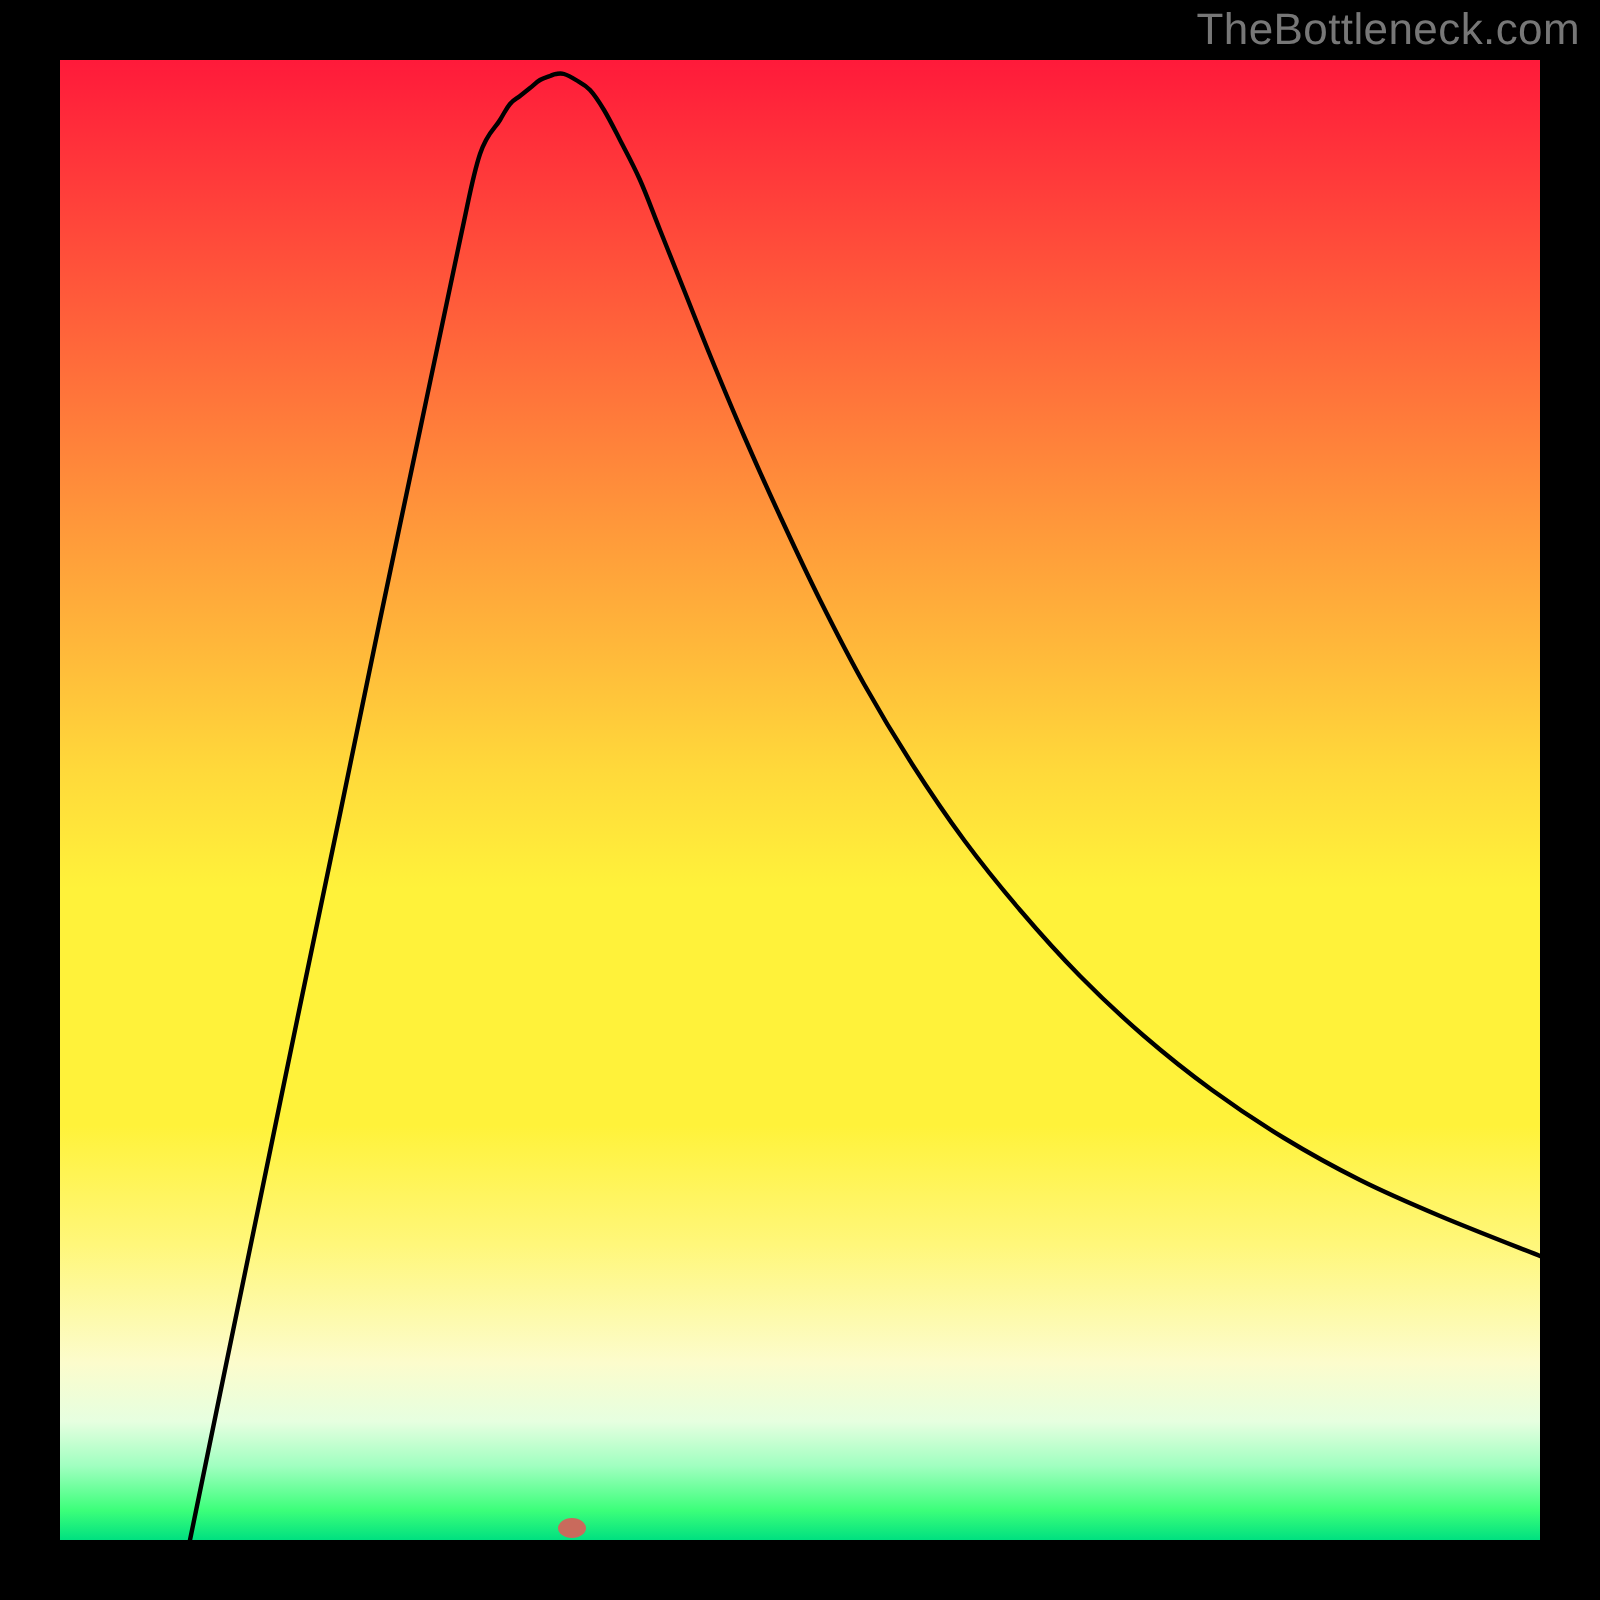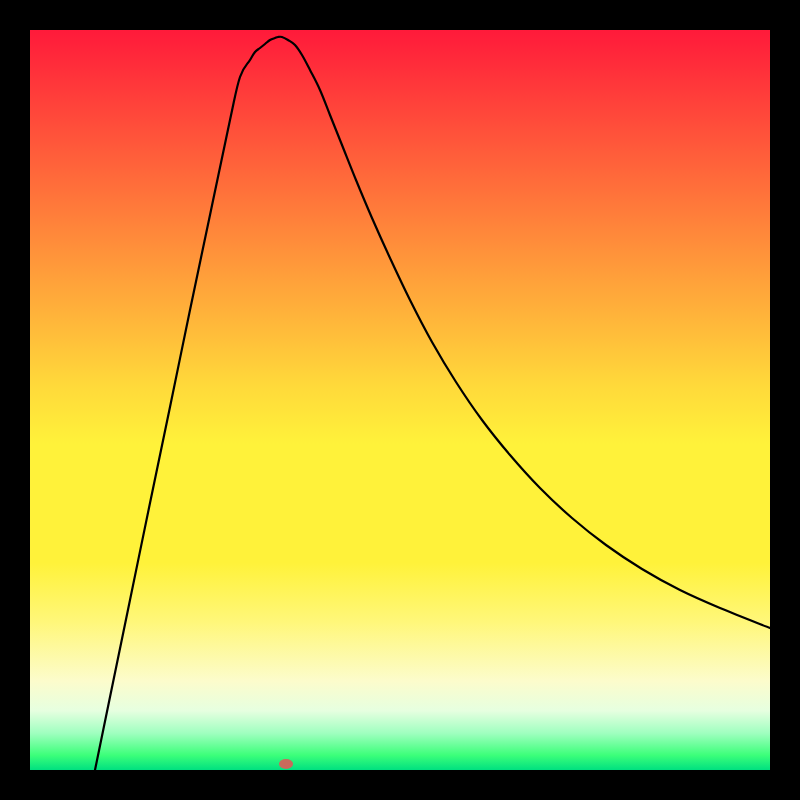--- a/index.html
+++ b/index.html
@@ -79,14 +79,15 @@
   <div class="plot-area">
 
     <svg class="curve" viewBox="0 0 740 740" preserveAspectRatio="none">
       <path id="curve-path" fill="none" stroke="#000000" stroke-width="2.2" stroke-linecap="round" stroke-linejoin="round" d="M 65 740 C 67.7 726.86, 73.7 697.6, 80 667 C 86.3 636.4, 92.8 604.92, 100 570 C 107.2 535.08, 112.8 507.74, 120 473 C 127.2 438.26, 132.8 411.74, 140 377 C 147.2 342.26, 152.8 314.56, 160 280 C 167.2 245.44, 172.8 219.2, 180 185 C 187.2 150.8, 194.6 114.84, 200 90 C 205.4 65.16, 206.4 57.8, 210 47 C 213.6 36.2, 217.3 34.5, 220 30 C 222.7 25.5, 223.2 24.16, 225 22 C 226.8 19.84, 228.2 19.44, 230 18 C 231.8 16.56, 233.2 15.44, 235 14 C 236.8 12.56, 238.2 11.08, 240 10 C 241.8 8.92, 243.56 8.54, 245 8 C 246.44 7.46, 246.74 7.18, 248 7 C 249.26 6.82, 250.2 6.46, 252 7 C 253.8 7.54, 255.66 8.56, 258 10 C 260.34 11.44, 262.48 12.3, 265 15 C 267.52 17.7, 269.3 20.5, 272 25 C 274.7 29.5, 276.76 33.7, 280 40 C 283.24 46.3, 286.4 51.9, 290 60 C 293.6 68.1, 296.04 75.1, 300 85 C 303.96 94.9, 307.32 103.3, 312 115 C 316.68 126.7, 320.6 136.86, 326 150 C 331.4 163.14, 335.88 173.96, 342 188 C 348.12 202.04, 353.16 213.24, 360 228 C 366.84 242.76, 372.44 254.88, 380 270 C 387.56 285.12, 393.72 297.24, 402 312 C 410.28 326.76, 417 337.96, 426 352 C 435 366.04, 442.28 376.86, 452 390 C 461.72 403.14, 469.56 412.76, 480 425 C 490.44 437.24, 498.84 446.66, 510 458 C 521.16 469.34, 530.12 477.74, 542 488 C 553.88 498.26, 563.4 505.82, 576 515 C 588.6 524.18, 598.68 530.9, 612 539 C 625.32 547.1, 635.96 552.98, 650 560 C 664.04 567.02, 673.8 571.16, 690 578 C 706.2 584.84, 731 594.4, 740 598"></path>
     </svg>
 
     <div id="marker" class="marker" style="left: 256px; top: 734px; background: rgb(201, 106, 92);"></div>
 
   </div>
 
+  <div class="watermark">TheBottleneck.com</div>
 
 </div>
 
 </body></html>

